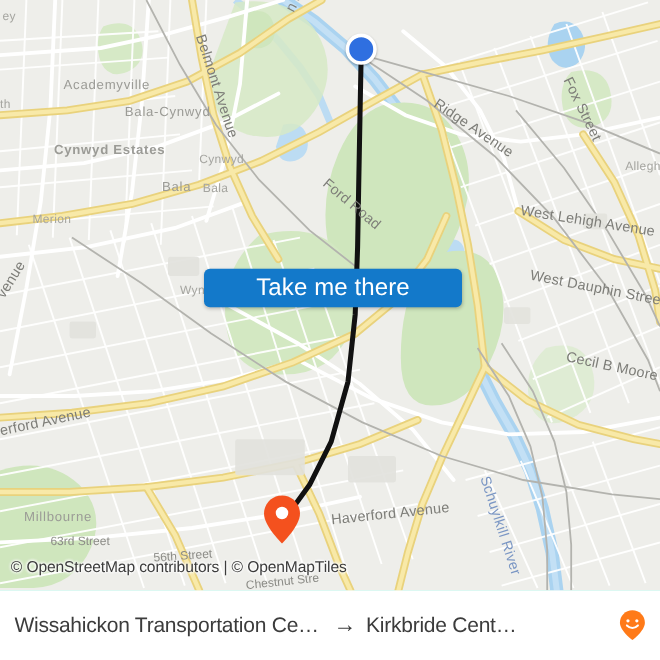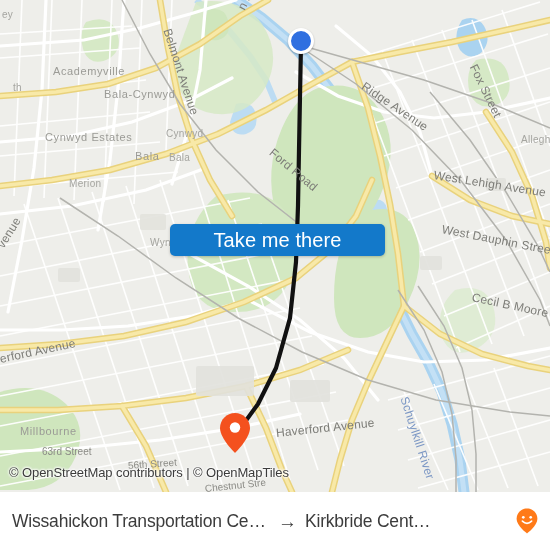--- a/index.html
+++ b/index.html
@@ -188,28 +188,28 @@
         <rect x="486" y="178" width="20" height="13" rx="2"></rect>
         <rect x="58" y="268" width="22" height="14" rx="2"></rect>
       </g>
 
       <path d="M301,44 L300,96 L299,150 L298,206 L296,262 L290,318 L276,368
                L258,404 L242,426" stroke="#111111" stroke-width="4.2" fill="none" stroke-linecap="round" stroke-linejoin="round"></path>
     </svg>
 
     <div>
       <span class="lbl lbl-place-sm" style="left:2px;  top:9px;">ey</span>
-      <span class="lbl lbl-place-sm" style="left:13px;  top:82px;">th</span>
+      <span class="lbl lbl-place-sm" style="left:0px;  top:82px;">th</span>
       <span class="lbl lbl-place-lg" style="left:53px; top:65px;">Academyville</span>
       <span class="lbl lbl-place-lg" style="left:104px;top:88px;">Bala-Cynwyd</span>
       <span class="lbl lbl-place-sm" style="left:135px;top:128px;margin-left:31px;">Cynwyd</span>
-      <span class="lbl lbl-place-lg" style="left:45px; top:131px;">Cynwyd Estates</span>
+      <span class="lbl lbl-place-lg" style="left:45px; top:119px;font-weight:bold;">Cynwyd Estates</span>
       <span class="lbl lbl-place-lg" style="left:135px;top:150px;">Bala</span>
       <span class="lbl lbl-place-sm" style="left:169px;top:152px;">Bala</span>
-      <span class="lbl lbl-place-sm" style="left:27px; top:178px;margin-left:42px;">Merion</span>
+      <span class="lbl lbl-place-sm" style="left:27px; top:178px;">Merion</span>
       <span class="lbl lbl-place-sm" style="left:150px;top:237px;">Wynn</span>
       <span class="lbl lbl-place-lg" style="left:20px; top:425px;">Millbourne</span>
       <span class="lbl lbl-place-sm" style="left:521px;top:134px;">Alleghe</span>
 
       <span class="lbl lbl-street" style="left:241px;top:2px;   transform:rotate(-62deg); transform-origin:0 50%;">n Street</span>
       <span class="lbl lbl-street" style="left:167px;top:22px;  transform:rotate(72deg);  transform-origin:0 50%;">Belmont Avenue</span>
       <span class="lbl lbl-street" style="left:363px;top:78px;  transform:rotate(34deg);  transform-origin:0 50%;">Ridge Avenue</span>
       <span class="lbl lbl-street" style="left:473px;top:58px;  transform:rotate(64deg);  transform-origin:0 50%;">Fox Street</span>
       <span class="lbl lbl-street" style="left:271px;top:144px; transform:rotate(40deg);  transform-origin:0 50%;">Ford Road</span>
       <span class="lbl lbl-street" style="left:434px;top:168px; transform:rotate(9deg);   transform-origin:0 50%;">West Lehigh Avenue</span>

